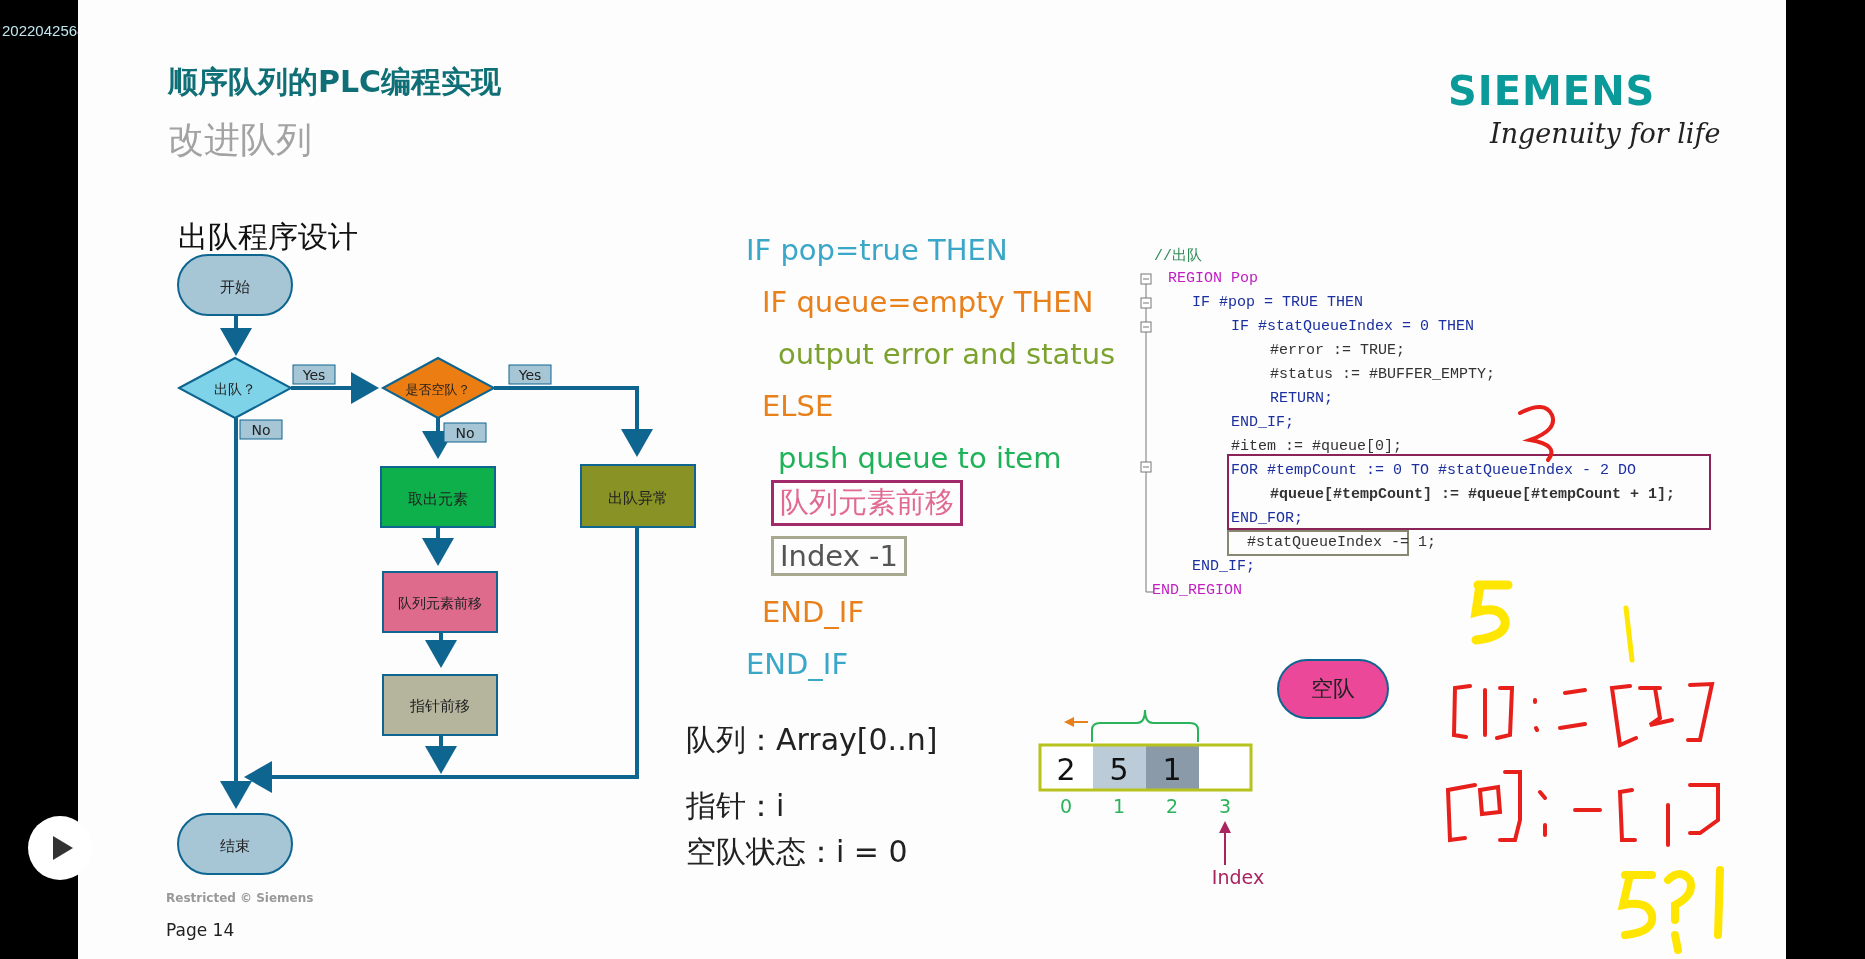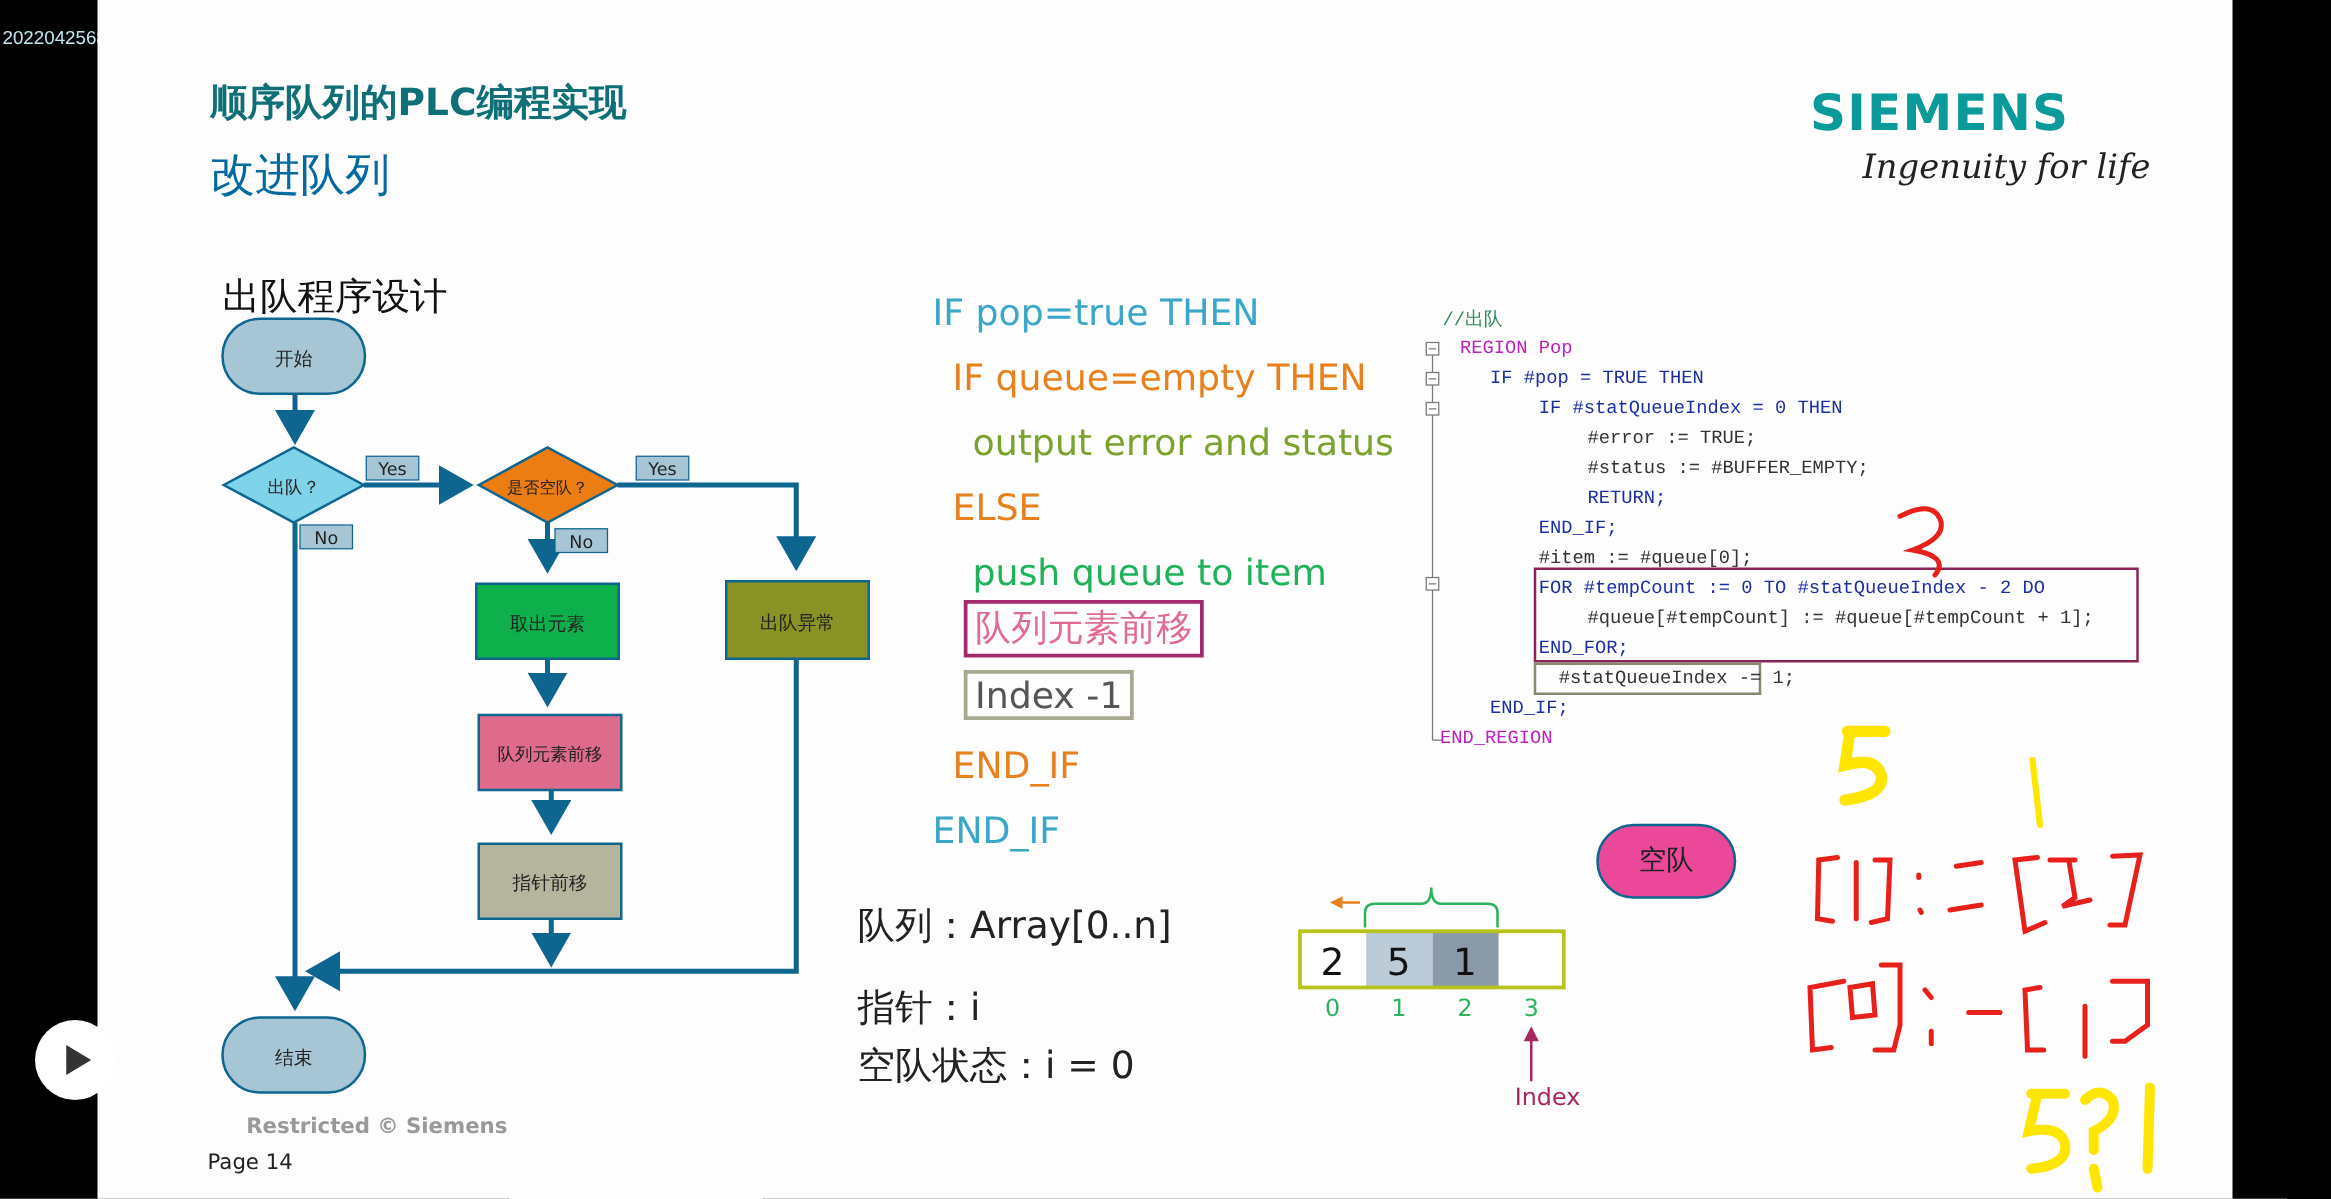--- a/index.html
+++ b/index.html
@@ -1,25 +1,25 @@
 <!DOCTYPE html>
 <html><head>
 <meta charset="utf-8">
 <style>
   html,body{margin:0;padding:0;}
   body{width:1865px;height:959px;background:#000;position:relative;overflow:hidden;font-family:"DejaVu Sans",sans-serif;}
   .slide{position:absolute;left:78px;top:0;width:1708px;height:959px;background:#fdfdfd;}
   .abs{position:absolute;}
   .watermark-id{left:2px;top:22px;font-size:15px;color:#bfe6ee;font-family:"Liberation Sans",sans-serif;}
   .title{left:168px;top:62px;font-size:30px;font-weight:bold;color:#0f6f76;font-family:"DejaVu Sans",sans-serif;letter-spacing:0px;}
-  .subtitle{left:168px;top:116px;font-size:36px;color:#0369a1;font-family:"DejaVu Sans",sans-serif;}
+  .subtitle{left:168px;top:116px;font-size:36px;color:#a3a3a3;font-family:"DejaVu Sans",sans-serif;}
   .logo{left:1448px;top:68px;font-size:40px;font-weight:bold;color:#0a9a9a;font-family:"DejaVu Sans",sans-serif;letter-spacing:1px;}
   .tagline{left:1490px;top:118px;font-size:27px;color:#222;font-family:"DejaVu Serif",serif;font-style:italic;}
   .section{left:178px;top:203px;font-size:30px;color:#111;font-family:"DejaVu Serif",serif;margin-top:14px;}
-  .footer-restricted{left:166px;top:891px;font-size:17px;color:#999;font-weight:bold;font-family:"DejaVu Sans",sans-serif;margin-left:31px;}
+  .footer-restricted{left:166px;top:891px;font-size:12px;color:#999;font-weight:bold;font-family:"DejaVu Sans",sans-serif;}
   .footer-page{left:166px;top:920px;font-size:17px;color:#222;font-family:"DejaVu Sans",sans-serif;}
   svg text{font-family:"DejaVu Sans",sans-serif;}
   .pseudo{font-size:29px;font-family:"DejaVu Sans",sans-serif;white-space:nowrap;}
   .p-blue{color:#3aa6c8;}
   .p-orange{color:#e8801c;}
   .p-olive{color:#7ba22c;}
   .p-green{color:#20b25a;}
   .p-pink{color:#e06a92;border:3px solid #a22a6a;padding:0 6px;}
   .p-gray{color:#555;border:3px solid #a8a890;padding:0 6px;}
   .code{font-family:"Liberation Mono",monospace;font-size:15px;white-space:pre;}
@@ -124,21 +124,21 @@
   <div class="abs code region" style="left:28px;top:30px;">REGION Pop</div>
   <div class="abs code kw" style="left:52px;top:54px;">IF #pop = TRUE THEN</div>
   <div class="abs code kw" style="left:91px;top:78px;">IF #statQueueIndex = 0 THEN</div>
   <div class="abs code var" style="left:130px;top:102px;">#error := TRUE;</div>
   <div class="abs code var" style="left:130px;top:126px;">#status := #BUFFER_EMPTY;</div>
   <div class="abs code kw" style="left:130px;top:150px;">RETURN;</div>
   <div class="abs code kw" style="left:91px;top:174px;">END_IF;</div>
   <div class="abs code var" style="left:91px;top:198px;">#item := #queue[0];</div>
   <div class="abs" style="left:87px;top:214px;width:480px;height:72px;border:2px solid #8a2358;"></div>
   <div class="abs code kw" style="left:91px;top:222px;">FOR #tempCount := 0 TO #statQueueIndex - 2 DO</div>
-  <div class="abs code var" style="left:130px;top:246px;">#queue[#tempCount] := #queue[#tempCount + 1];</div>
+  <div class="abs code var" style="left:130px;top:246px;font-weight:bold;">#queue[#tempCount] := #queue[#tempCount + 1];</div>
   <div class="abs code kw" style="left:91px;top:270px;">END_FOR;</div>
   <div class="abs" style="left:87px;top:290px;width:178px;height:22px;border:2px solid #888870;"></div>
   <div class="abs code var" style="left:91px;top:294px;margin-left:16px;">#statQueueIndex -= 1;</div>
   <div class="abs code kw" style="left:52px;top:318px;">END_IF;</div>
   <div class="abs code region" style="left:12px;top:342px;">END_REGION</div>
 </div>
 
 <div class="abs info" style="left:686px;top:720px;">队列：Array[0..n]</div>
 <div class="abs info" style="left:686px;top:774px;margin-top:12px;">指针：i</div>
 <div class="abs info" style="left:686px;top:832px;">空队状态：i = 0</div>

